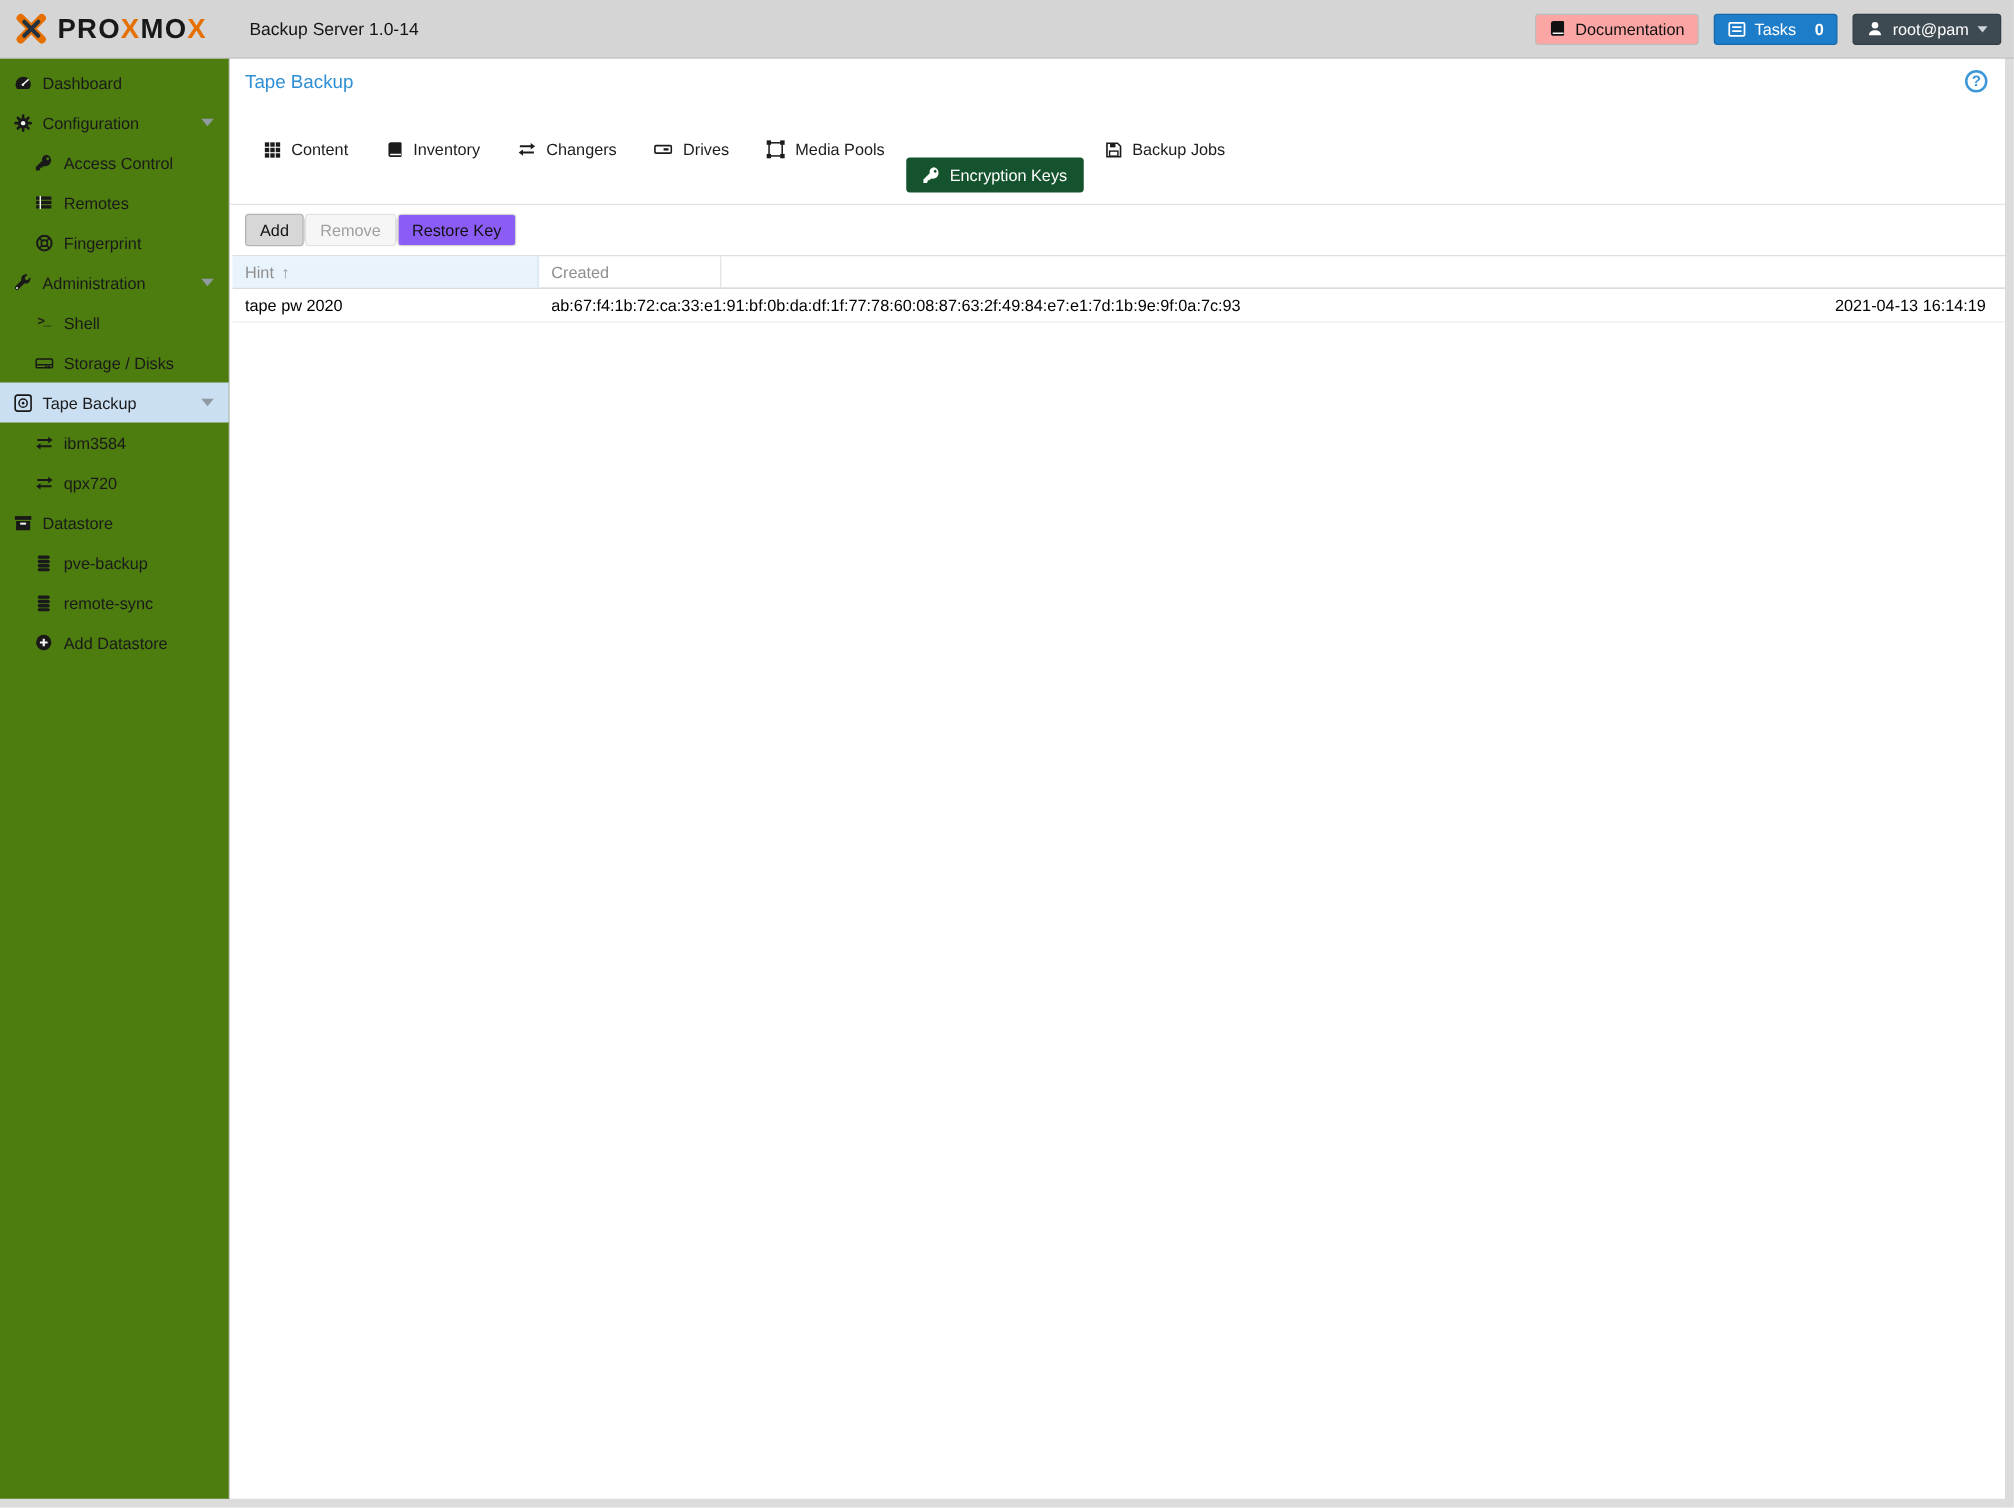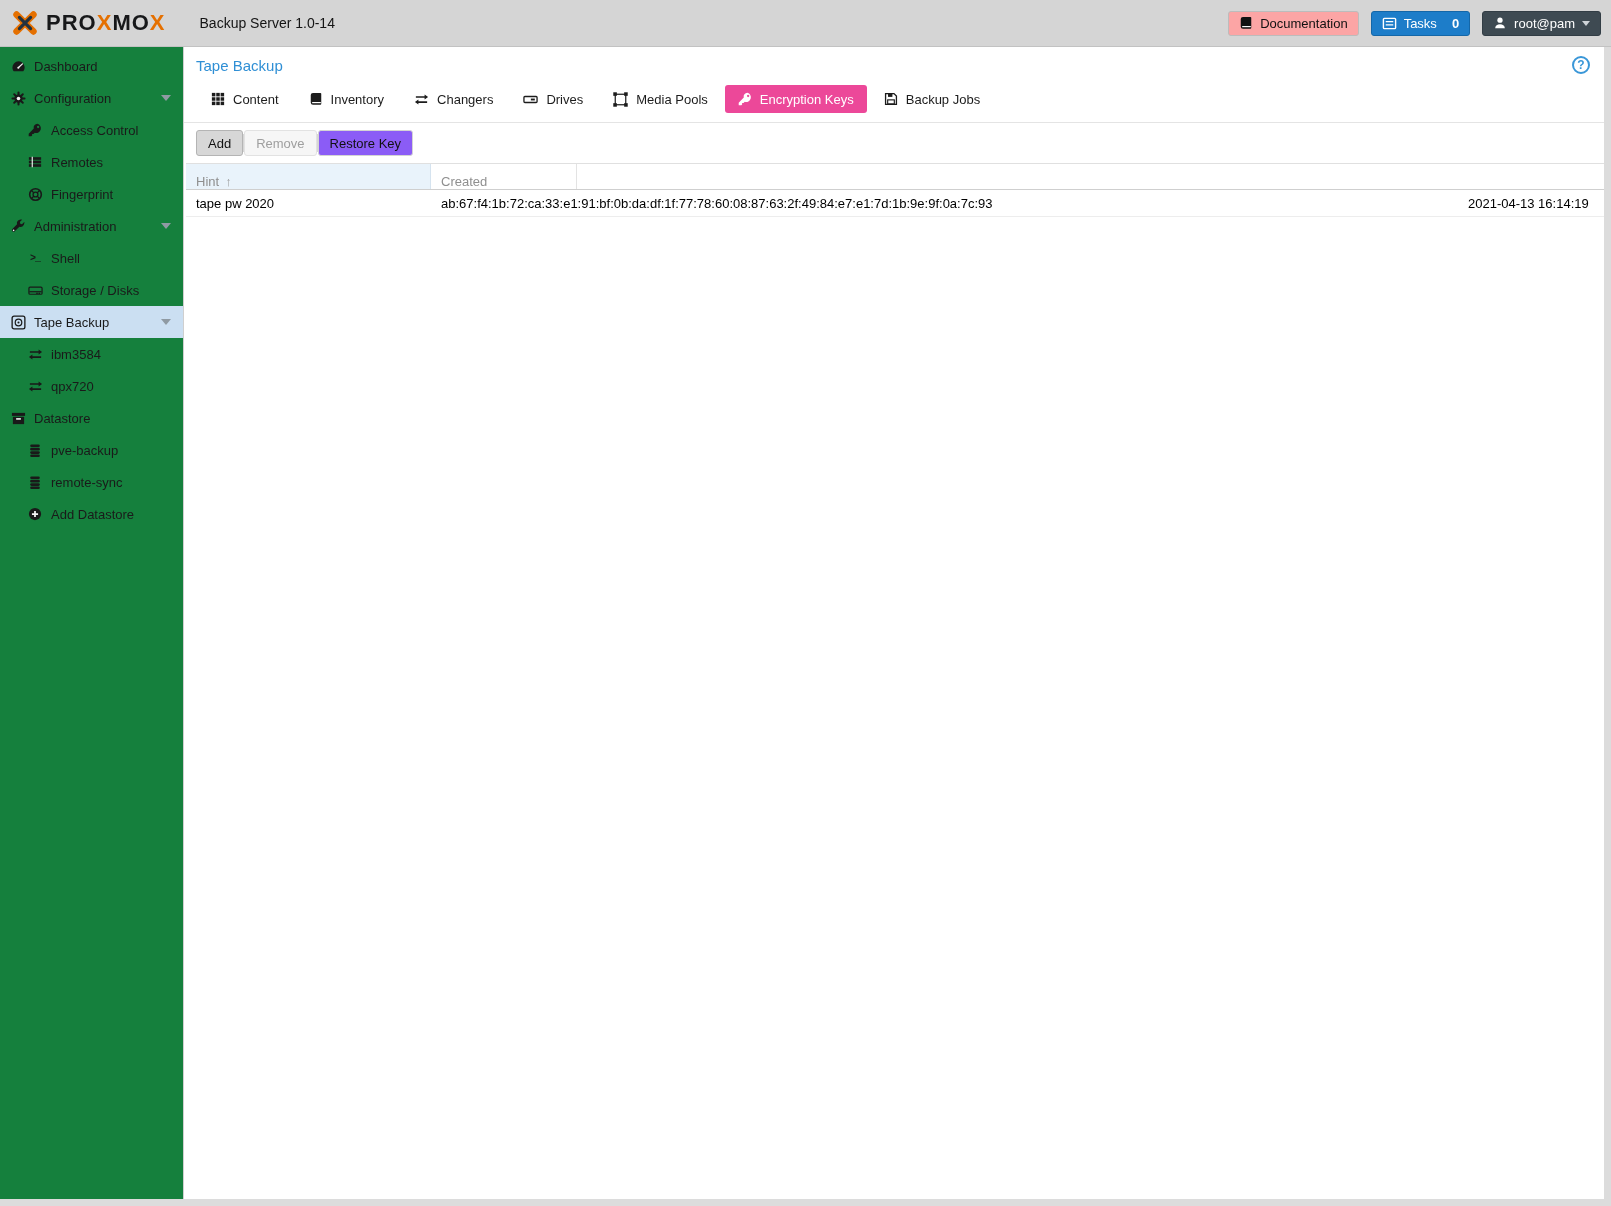--- a/index.html
+++ b/index.html
@@ -16,48 +16,48 @@
   .topbar-right { margin-left:auto; display:flex; align-items:center; gap:12px; }
   .tb-btn { height:25px; display:inline-flex; align-items:center; gap:7px; padding:0 10px; border-radius:3px; font-size:13px; cursor:pointer; }
   .tb-docs { background:#fca5a5; border:1px solid #bcbcbc; color:#111; }
   .tb-tasks { background:#1d7dc9; border:1px solid #1467a8; color:#fff; }
   .tb-user { background:#3e4a52; border:1px solid #323d45; color:#fff; }
   .badge { font-weight:bold; margin-left:8px; }
   .caret { width:0; height:0; border-left:4px solid transparent; border-right:4px solid transparent; border-top:5px solid #cfd4d8; }
 
   
   .main { flex:1; display:flex; margin:0 7px 7px 0; min-height:0; }
-  .sidebar { width:184px; background:#15803d; border-right:1px solid #cfcfcf; padding-top:3px; flex:0 0 auto; }
+  .sidebar { width:184px; background:#4d7c0f; border-right:1px solid #cfcfcf; padding-top:3px; flex:0 0 auto; }
   .side-item { display:flex; align-items:center; height:32px; padding:0 12px 0 10px; gap:8px; cursor:pointer; white-space:nowrap; }
   .side-item.child { padding-left:27px; }
   .side-item.selected { background:#cbdff2; }
   .s-icon { width:16px; height:16px; display:flex; align-items:center; justify-content:center; color:#191919; flex:0 0 auto; }
   .exp-caret { margin-left:auto; width:0; height:0; border-left:5px solid transparent; border-right:5px solid transparent; border-top:6px solid #8f9aa3; }
   .shell-glyph { font-family:"Liberation Mono","DejaVu Sans Mono",monospace; font-weight:bold; font-size:10px; letter-spacing:-1px; }
 
   .content { flex:1; background:#fff; display:flex; flex-direction:column; min-width:0; }
   .content-header { height:36px; display:flex; align-items:center; padding:0 14px 0 12px; }
   .page-title { color:#2f8fd5; font-size:15px; }
   .help-circle { margin-left:auto; width:18px; height:18px; border:2px solid #3a97d8; border-radius:50%; color:#3a97d8; font-size:12px; font-weight:bold; display:flex; align-items:center; justify-content:center; cursor:pointer; }
 
   .tabbar { display:flex; align-items:center; gap:4px; padding:2px 0 9px 14px; border-bottom:1px solid #e4e4e4; }
   .tab { height:28px; display:inline-flex; align-items:center; gap:8px; padding:0 13px; border-radius:3px; color:#1c1c1c; cursor:pointer; white-space:nowrap; }
   .tab svg { flex:0 0 auto; }
-  .tab.active { background:#ec4899; color:#fff; }
+  .tab.active { background:#14532d; color:#fff;margin-top:41px; }
 
   .toolbar { display:flex; align-items:center; padding:7px 0 7px 12px; }
   .btn { height:26px; padding:0 11px; border-radius:3px; display:inline-flex; align-items:center; cursor:pointer; font-size:13px; color:#111; }
   .btn-add { background:#d7d7d7; border:1px solid #b4b4b4; }
   .btn-remove { background:#f6f6f6; border:1px solid #e2e2e2; color:#9f9f9f; cursor:default; }
   .btn-restore { background:#8b5cf6; border:1px solid #d4d4d4; }
   .tsep { width:1px; height:18px; background:#d6d6d6; }
 
   .grid { margin-left:2px; }
   .grid-header { display:flex; height:27px; border-top:1px solid #e0e0e0; border-bottom:1px solid #cfcfcf; color:#8f8f8f; }
-  .gh-cell { display:flex; align-items:flex-end; padding:0 10px; border-right:1px solid #e3e3e3; cursor:pointer; }
+  .gh-cell { display:flex; align-items:center; padding:0 10px; border-right:1px solid #e3e3e3; cursor:pointer; }
   .col-hint { width:245px; flex:0 0 auto; }
   .col-fp { flex:1; min-width:0; }
   .col-created { width:146px; flex:0 0 auto; }
   .gh-hint { background:#e9f3fb; border-right-color:#d5e3ef; }
   .sort-arrow { color:#9a9a9a; margin-left:6px; font-size:13px; }
   .grid-row { display:flex; height:27px; align-items:center; border-bottom:1px solid #ededed; color:#000; cursor:pointer; }
   .gr-cell { padding:0 10px; white-space:nowrap; overflow:hidden; }
 </style>
 </head>
 <body>

